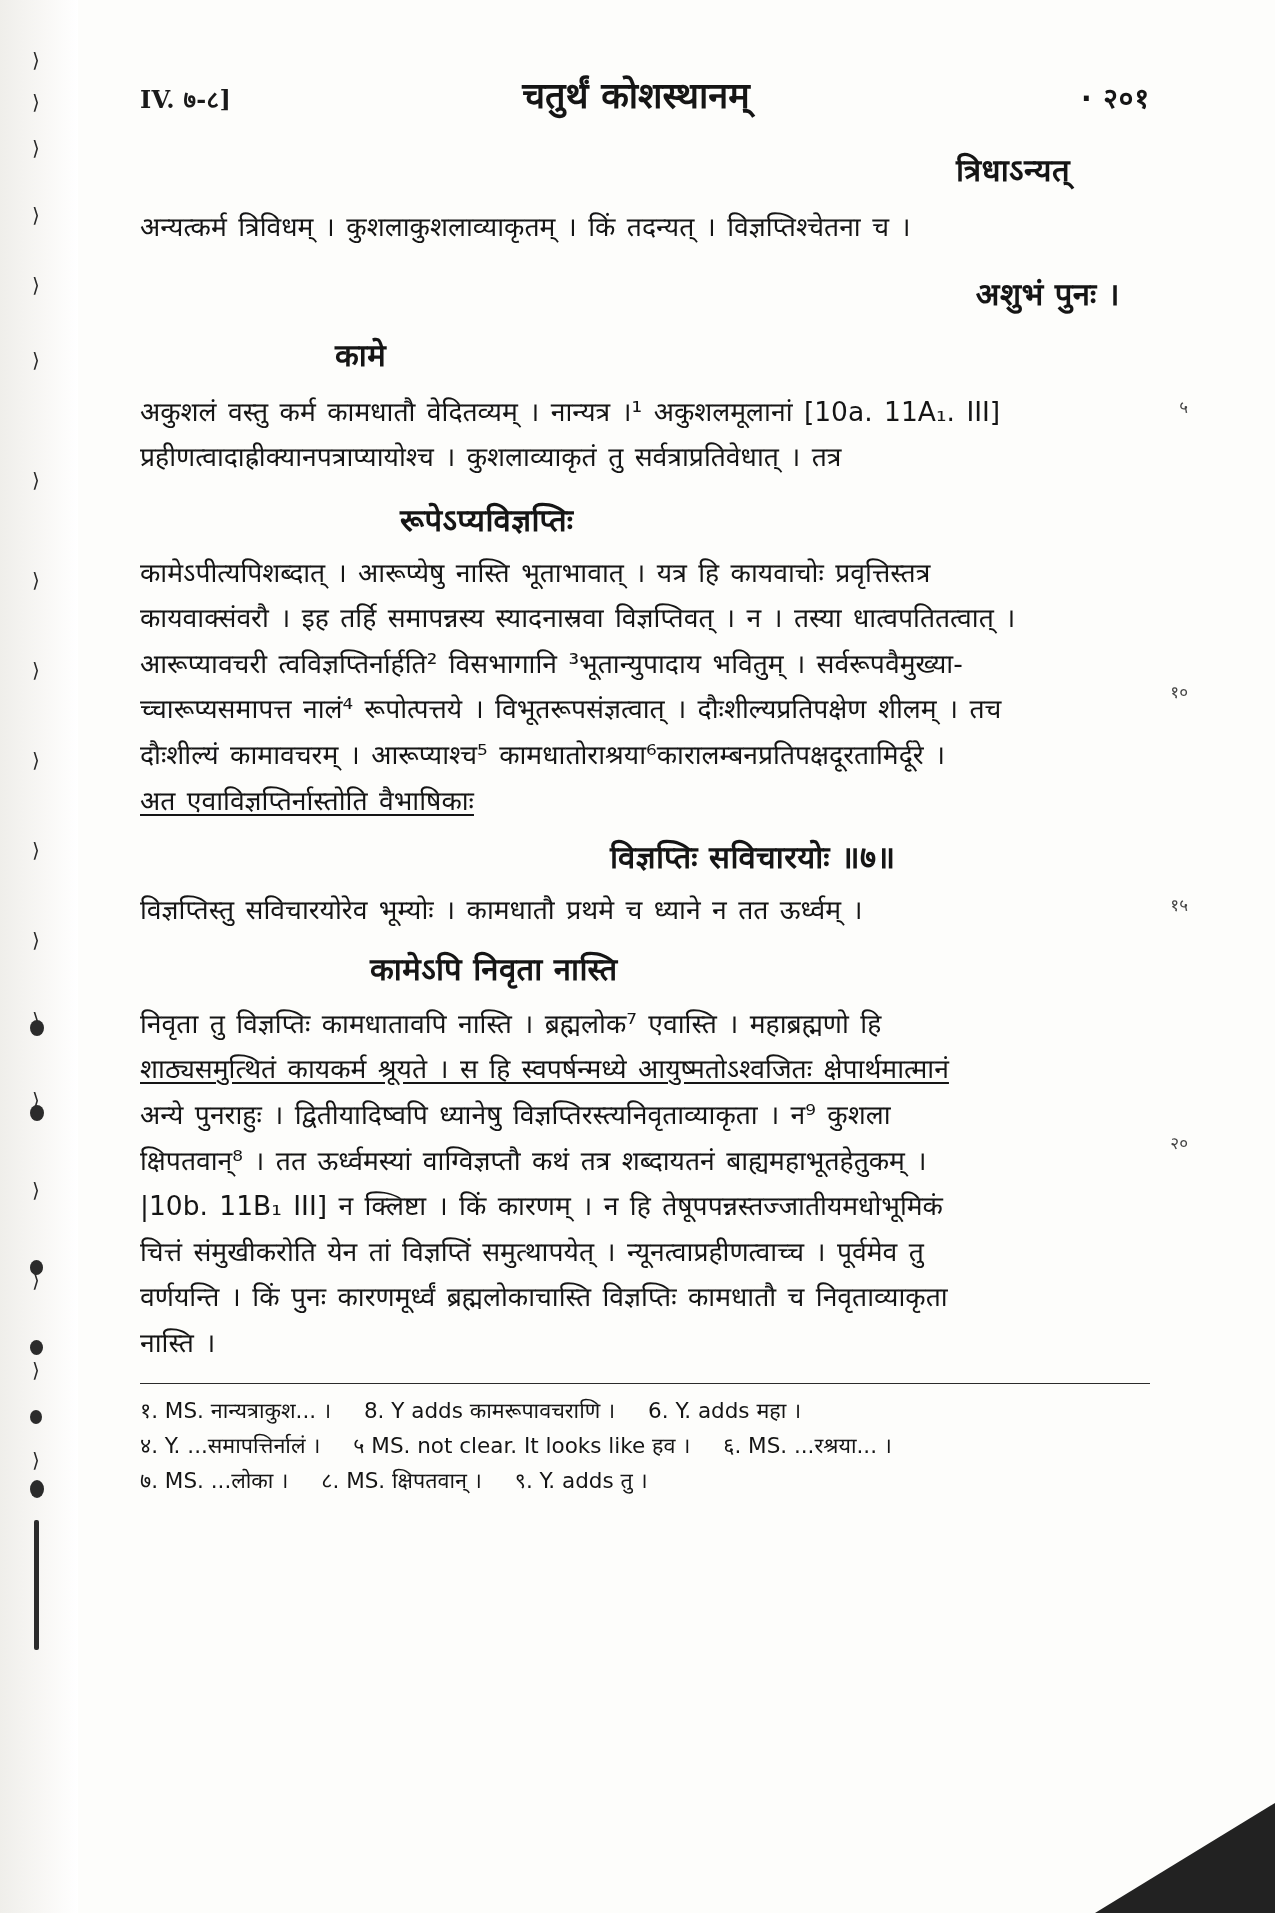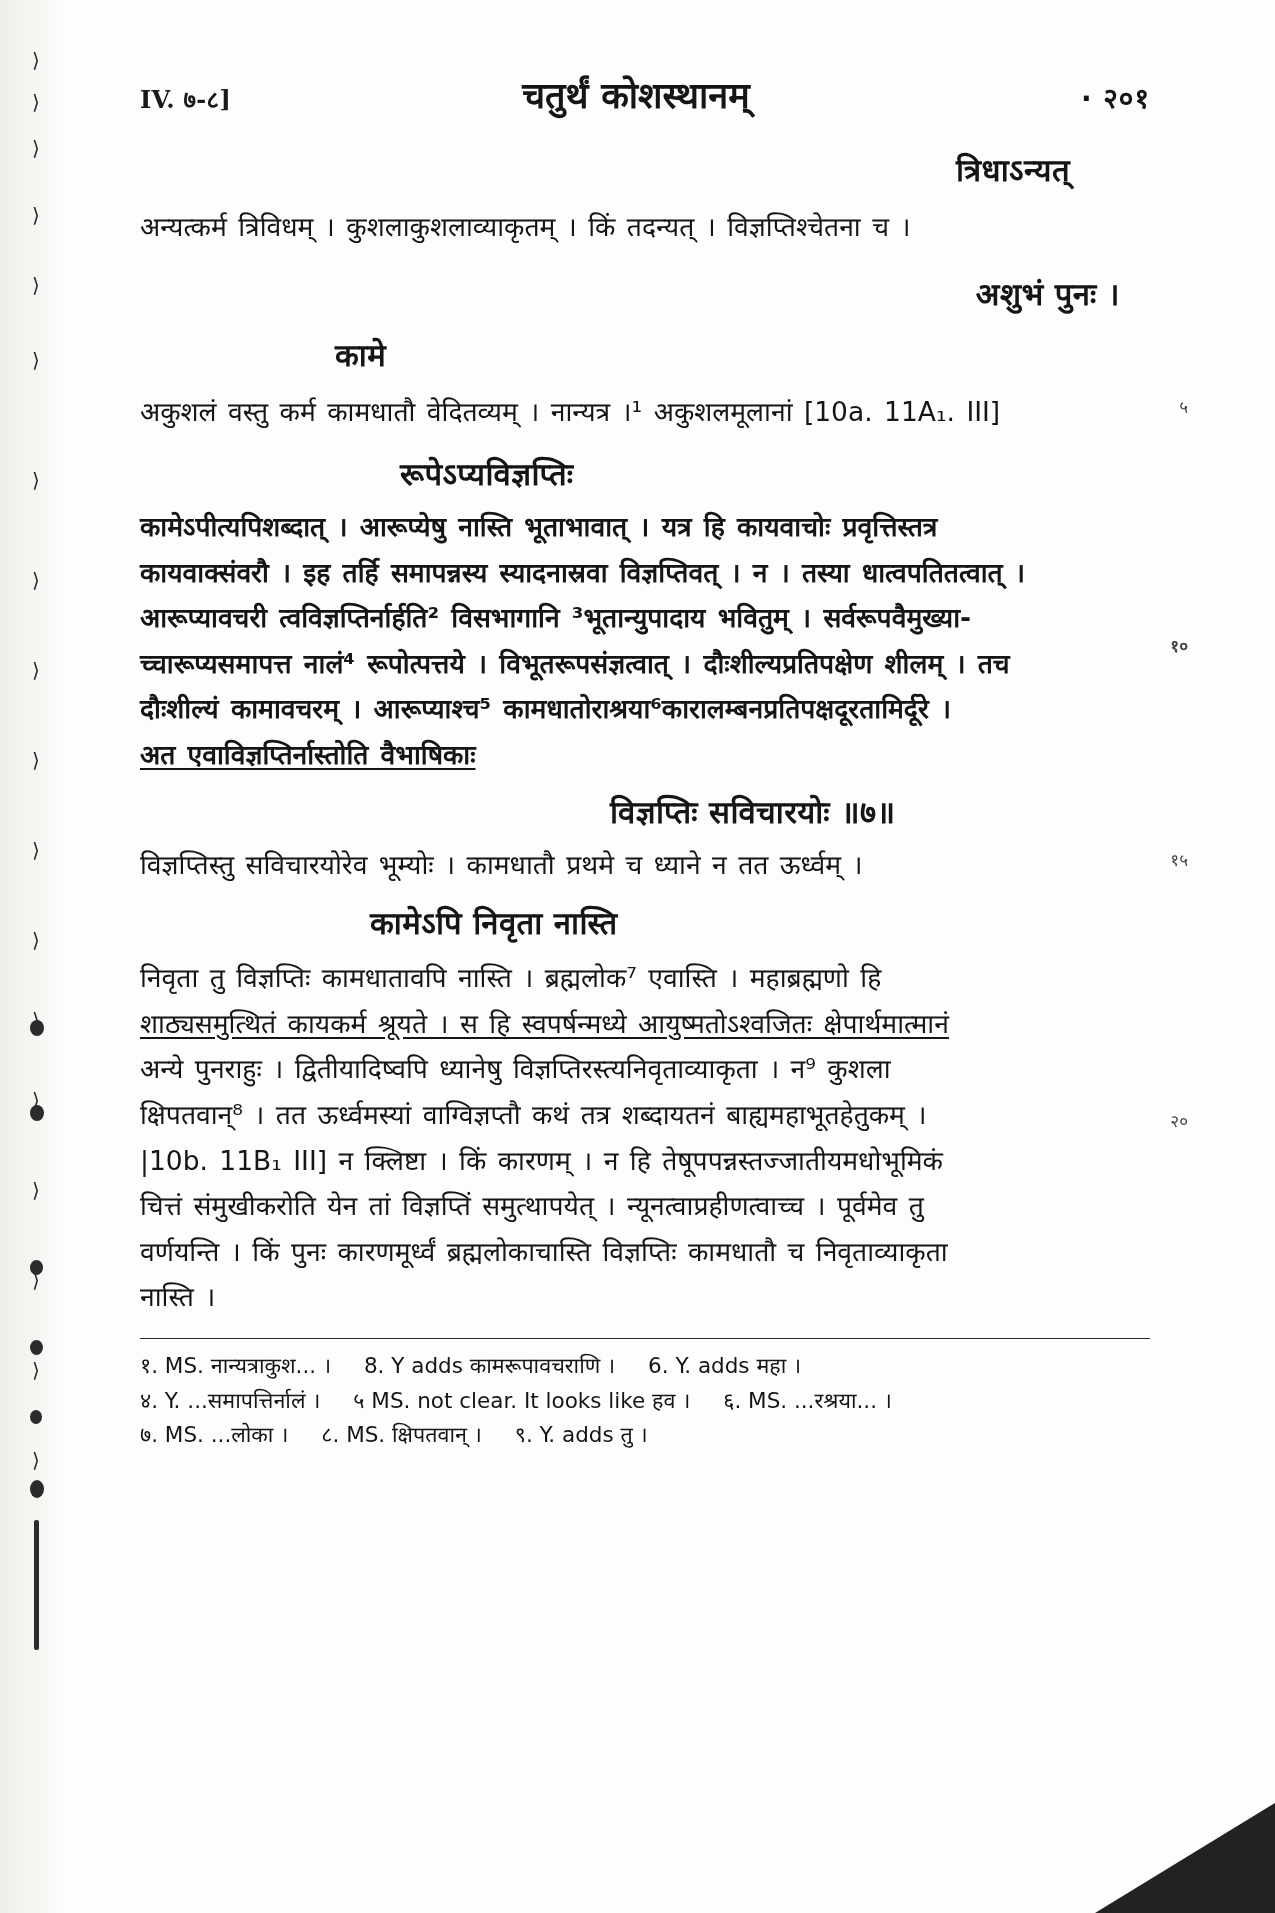--- a/index.html
+++ b/index.html
@@ -221,25 +221,26 @@
       <div>अन्यत्कर्म त्रिविधम् ।   कुशलाकुशलाव्याकृतम् ।   किं तदन्यत् ।   विज्ञप्तिश्चेतना च ।</div>
     </div>
 
     <div class="karika dv rightish">अशुभं पुनः ।</div>
 
     <div class="karika dv leftish" style="margin-top:19px;">कामे</div>
 
     <div class="para dv" style="position:relative;">
       <div>अकुशलं वस्तु कर्म कामधातौ वेदितव्यम् । नान्यत्र ।¹ अकुशलमूलानां [10a. 11A₁. III]</div>
       <span class="marginnum" style="top:4px;">५</span>
+      <div>प्रहीणत्वादाह्रीक्यानपत्राप्यायोश्च ।   कुशलाव्याकृतं तु सर्वत्राप्रतिवेधात् ।   तत्र</div>
     </div>
 
     <div class="karika dv centerish" style="margin:18px 0 10px 0;">रूपेऽप्यविज्ञप्तिः</div>
 
-    <div class="para dv" style="position:relative;font-weight:bold;">
+    <div class="para dv" style="position:relative;">
       <div>कामेऽपीत्यपिशब्दात् ।   आरूप्येषु नास्ति  भूताभावात् ।   यत्र हि कायवाचोः प्रवृत्तिस्तत्र</div>
       <div>कायवाक्संवरौ ।   इह तर्हि समापन्नस्य स्यादनास्रवा विज्ञप्तिवत् ।  न । तस्या धात्वपतितत्वात् ।</div>
       <div>आरूप्यावचरी त्वविज्ञप्तिर्नार्हति² विसभागानि ³भूतान्युपादाय भवितुम् ।     सर्वरूपवैमुख्या-</div>
       <span class="marginnum" style="top:128px;">१०</span>
       <div>च्चारूप्यसमापत्त नालं⁴ रूपोत्पत्तये ।   विभूतरूपसंज्ञत्वात् ।   दौःशील्यप्रतिपक्षेण शीलम् । तच</div>
       <div>दौःशील्यं कामावचरम् ।    आरूप्याश्च⁵ कामधातोराश्रया⁶कारालम्बनप्रतिपक्षदूरतामिर्दूरे ।</div>
       <div class="underline">अत एवाविज्ञप्तिर्नास्तोति वैभाषिकाः</div>
     </div>
 
     <div class="karika dv midright" style="margin:12px 0 10px 0;">विज्ञप्तिः सविचारयोः ॥७॥</div>
@@ -249,21 +250,21 @@
       <span class="marginnum" style="top:4px;">१५</span>
     </div>
 
     <div class="karika dv centerish" style="margin:14px 0 12px 0; padding-left:230px;">कामेऽपि निवृता नास्ति</div>
 
     <div class="para dv" style="position:relative;">
       <div>निवृता तु विज्ञप्तिः कामधातावपि नास्ति ।  ब्रह्मलोक⁷ एवास्ति ।   महाब्रह्मणो हि</div>
       <div class="underline">शाठ्यसमुत्थितं कायकर्म श्रूयते ।     स हि स्वपर्षन्मध्ये आयुष्मतोऽश्वजितः क्षेपार्थमात्मानं</div>
       <div>अन्ये पुनराहुः ।    द्वितीयादिष्वपि ध्यानेषु  विज्ञप्तिरस्त्यनिवृताव्याकृता ।     न⁹ कुशला</div>
       <div>क्षिपतवान्⁸ ।     तत ऊर्ध्वमस्यां वाग्विज्ञप्तौ  कथं  तत्र  शब्दायतनं  बाह्यमहाभूतहेतुकम् ।</div>
-      <span class="marginnum" style="top:152px;margin-left:46px;">२०</span>
+      <span class="marginnum" style="top:128px;margin-left:46px;">२०</span>
       <div>|10b. 11B₁ III] न क्लिष्टा ।  किं कारणम् ।  न हि तेषूपपन्नस्तज्जातीयमधोभूमिकं</div>
       <div>चित्तं संमुखीकरोति येन तां विज्ञप्तिं समुत्थापयेत् ।  न्यूनत्वाप्रहीणत्वाच्च ।   पूर्वमेव तु</div>
       <div>वर्णयन्ति ।   किं पुनः कारणमूर्ध्वं ब्रह्मलोकाचास्ति विज्ञप्तिः कामधातौ च निवृताव्याकृता</div>
       <div>नास्ति ।</div>
     </div>
 
     <hr class="fn-rule">
     <div class="footnotes dv">
       <div class="row">
         <span class="fn-item">१.  MS. नान्यत्राकुश... ।</span>

